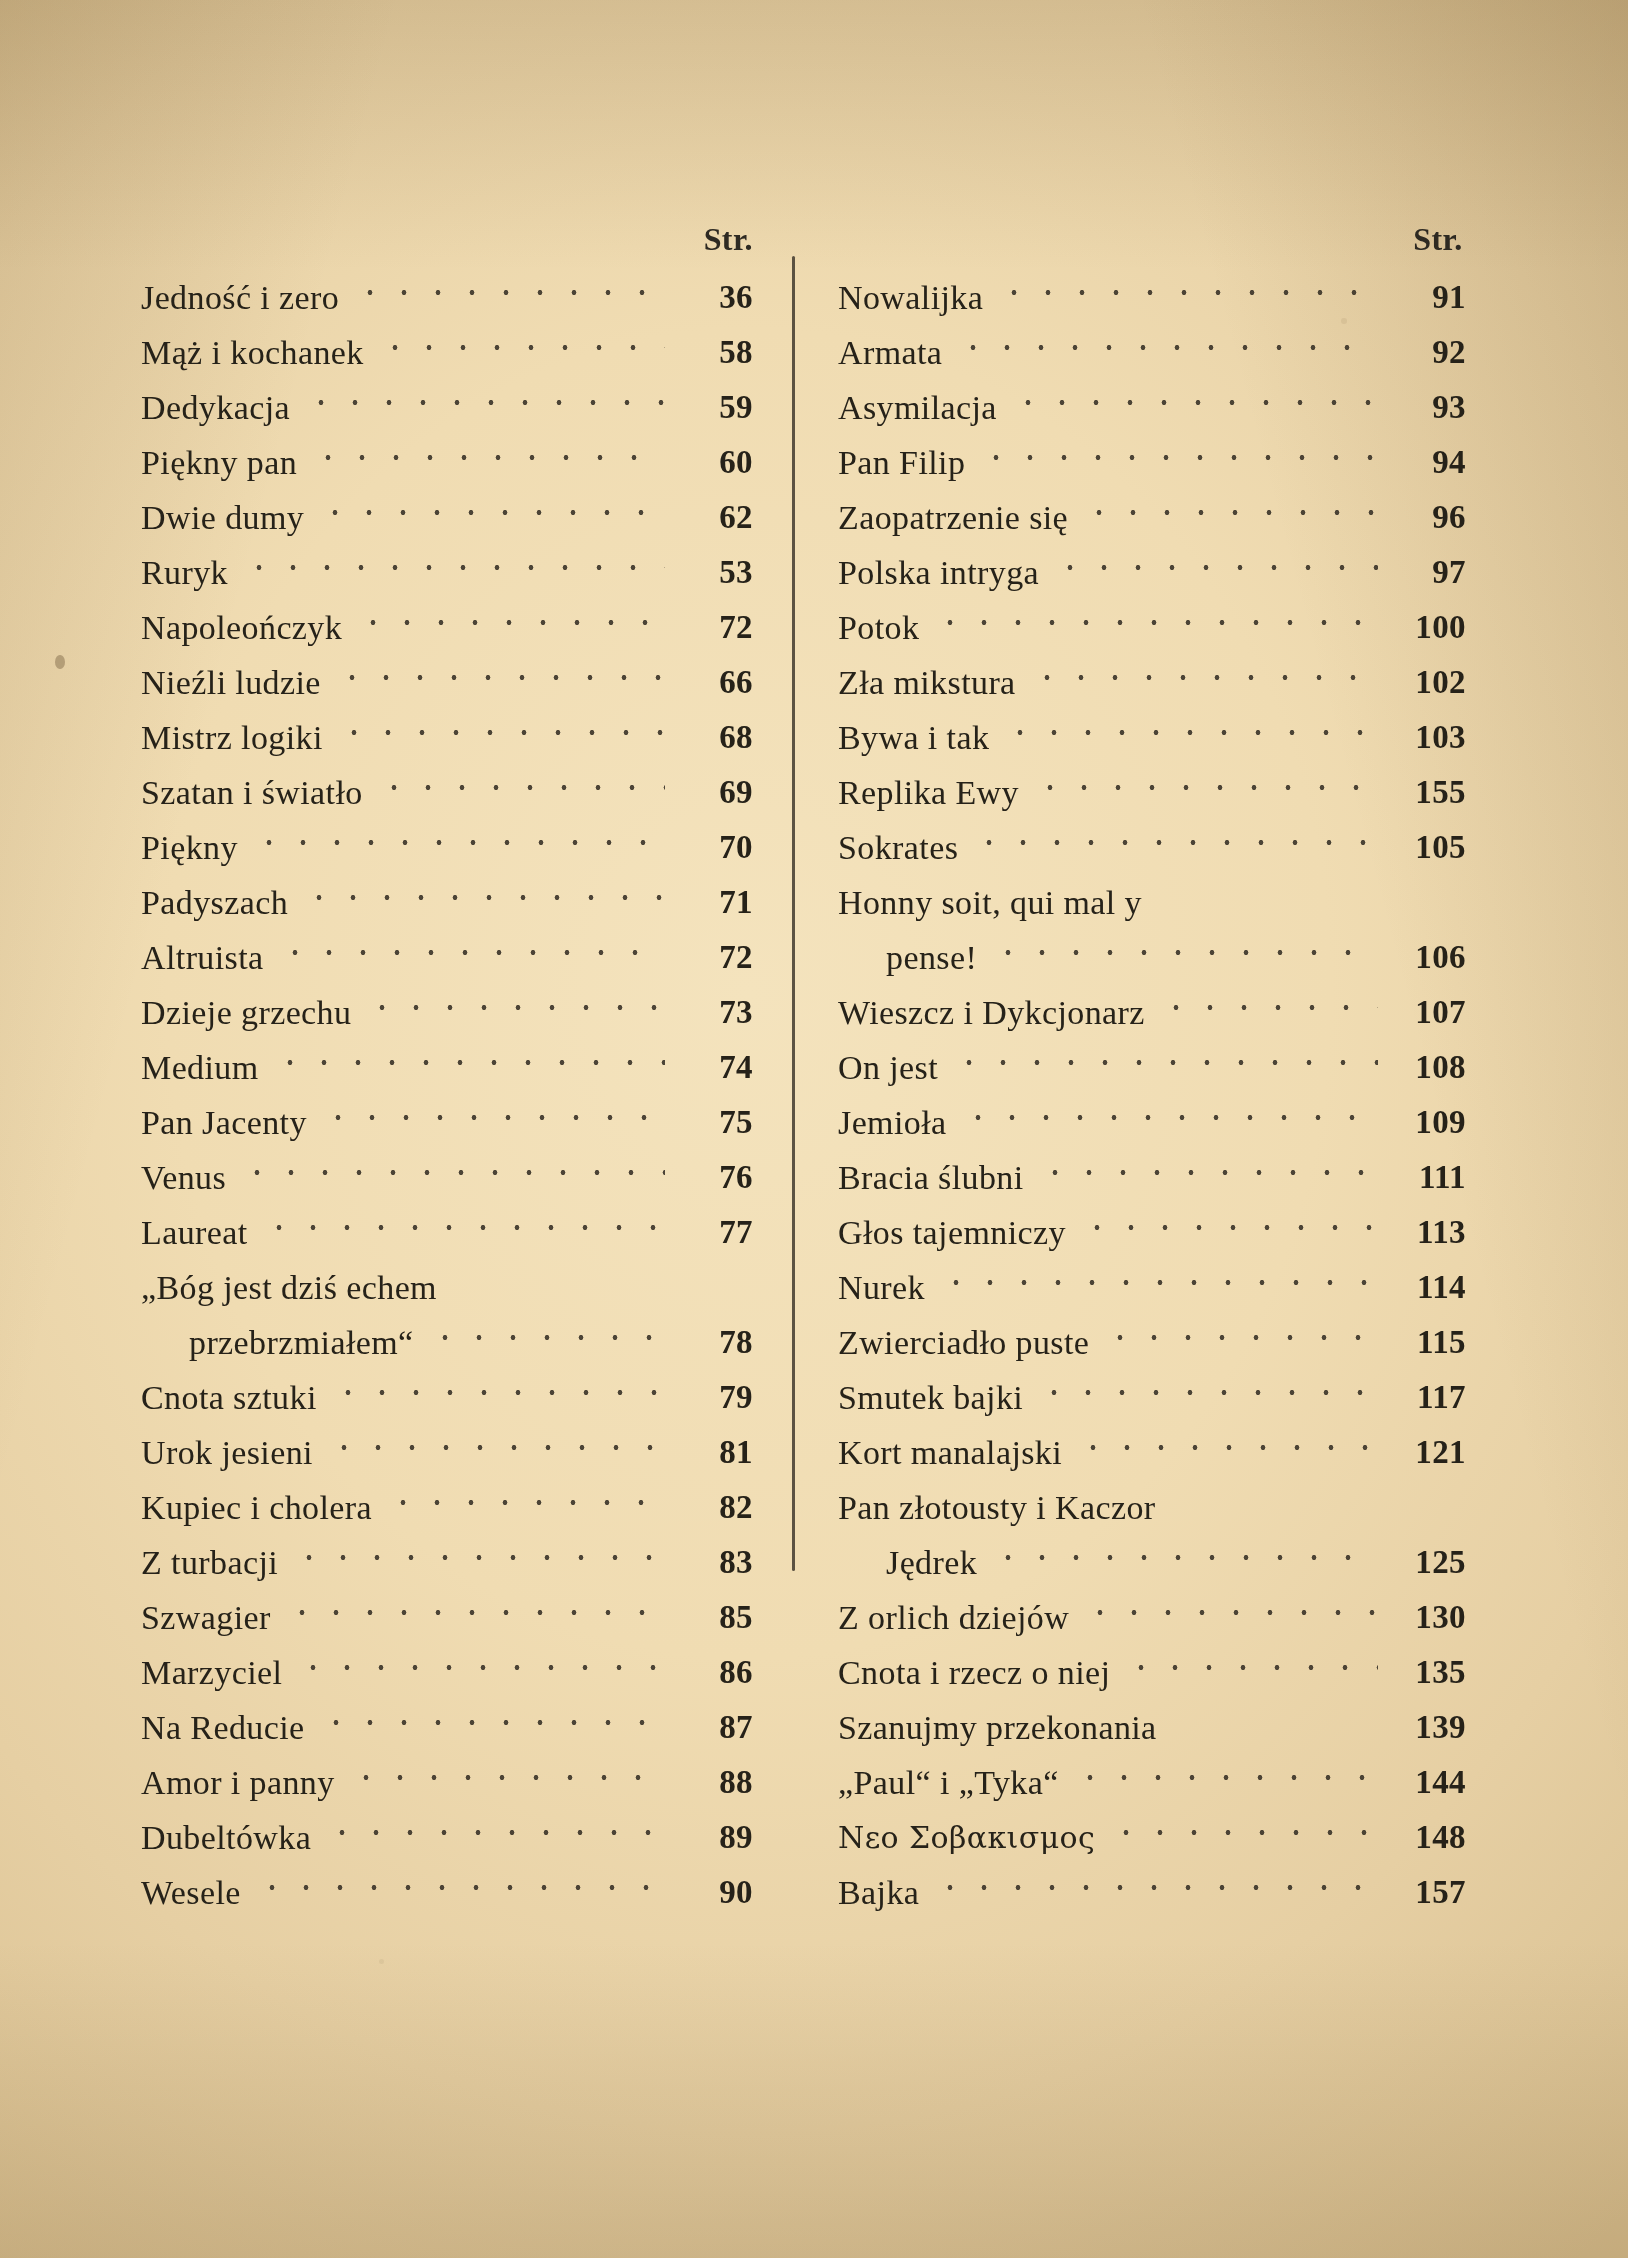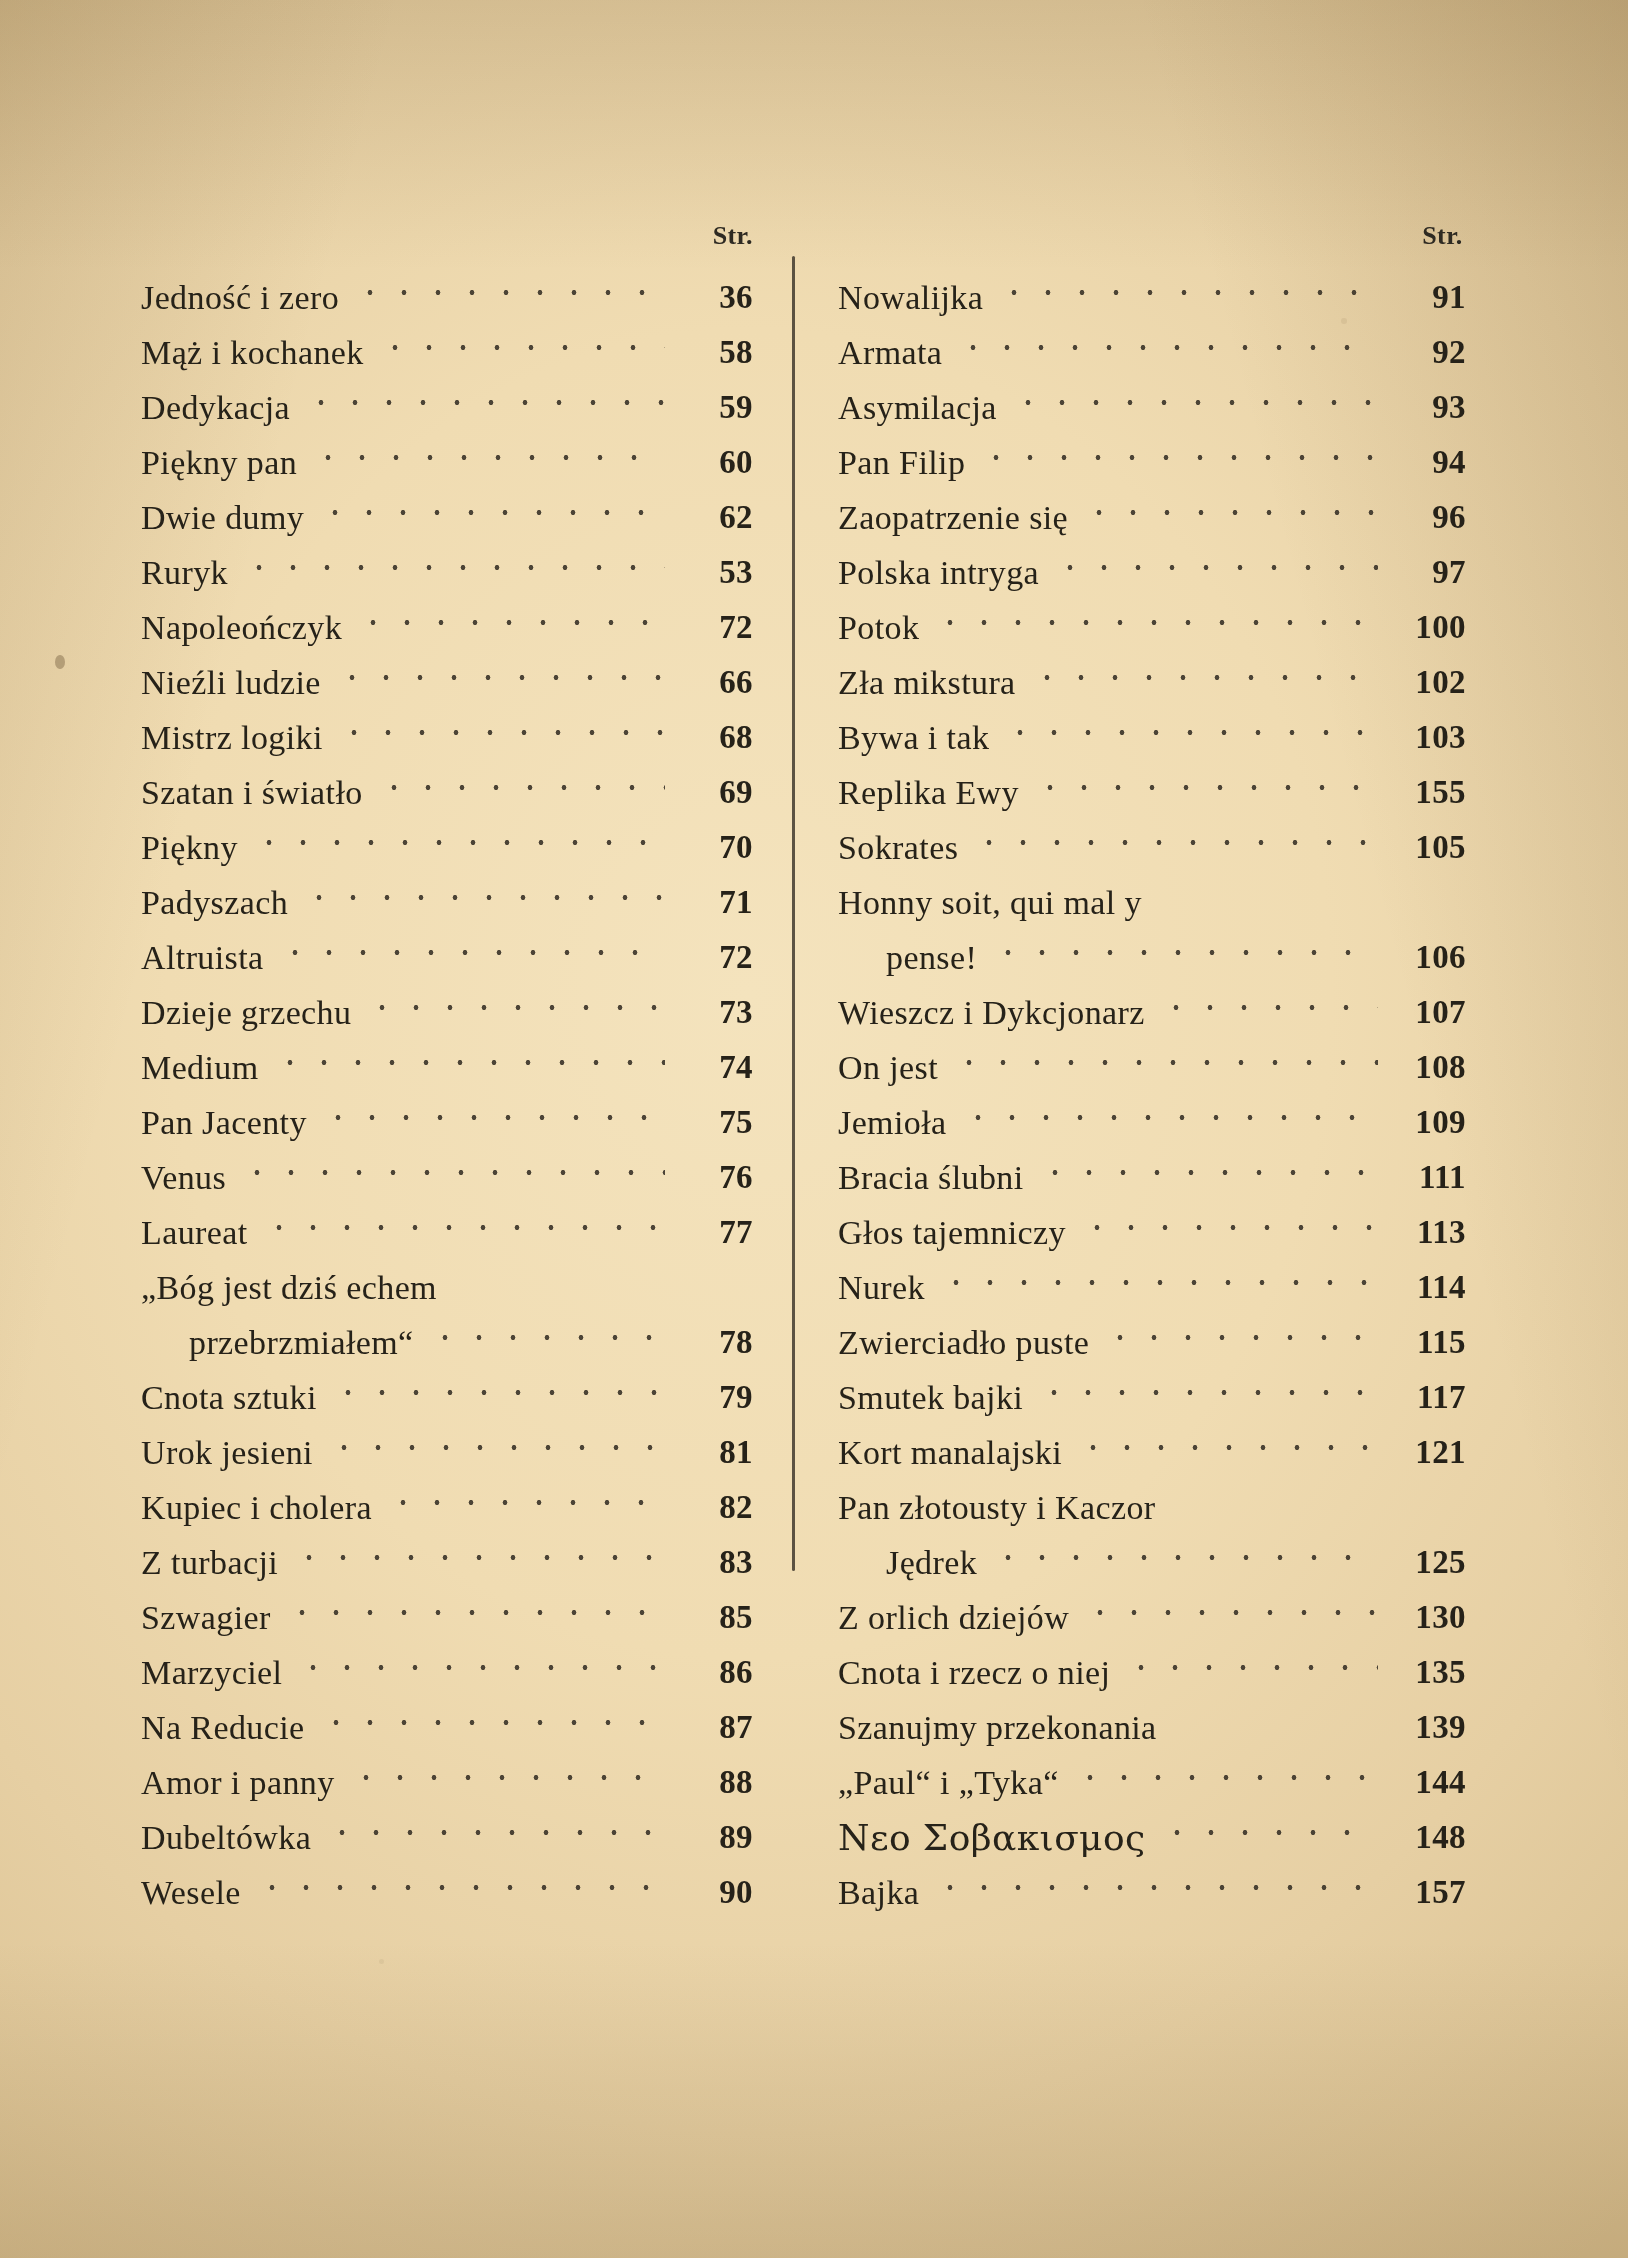--- a/index.html
+++ b/index.html
@@ -64,21 +64,21 @@
     width: 2.6px;
     height: 1315px;
     background: #3a3328;
     opacity: 0.82;
     border-radius: 1.8px;
   }
 
   .str {
     font-family: "Liberation Serif", serif;
     font-weight: bold;
-    font-size: 26px;
+    font-size: 32px;
     color: #2e2a22;
     letter-spacing: 0.4px;
     height: 49px;
   }
   .str-left  { text-align: right; padding-right: 32px; }
   .str-right { text-align: right; padding-right: 19.4px; }
 
   .entry {
     display: flex;
     align-items: center;
@@ -113,21 +113,21 @@
   }
   
   .entry.cont {
     padding-left: 48px;
   }
   .entry.nodots .leaders { background-image: none; }
 
   .col-left .entry  { padding-right: 32px; }
   .col-right .entry { padding-right: 16px; }
 
-  .greek { font-family: "DejaVu Serif", serif; font-size: 36px; }
+  .greek { font-family: "DejaVu Serif", serif; font-size: 30px; }
 </style>
 </head>
 <body>
 
 <div class="page">
   <div class="speck" style="left:55px;  top:655px;  width:9.7px; height:14px;"></div>
   <div class="speck" style="left:1341px; top:318px; width:6.2px;  height:6.2px;  opacity:.25;"></div>
   <div class="speck" style="left:379px; top:1959px; width:5.3px;  height:5.3px;  opacity:.2;"></div>
 
   <div class="content">

